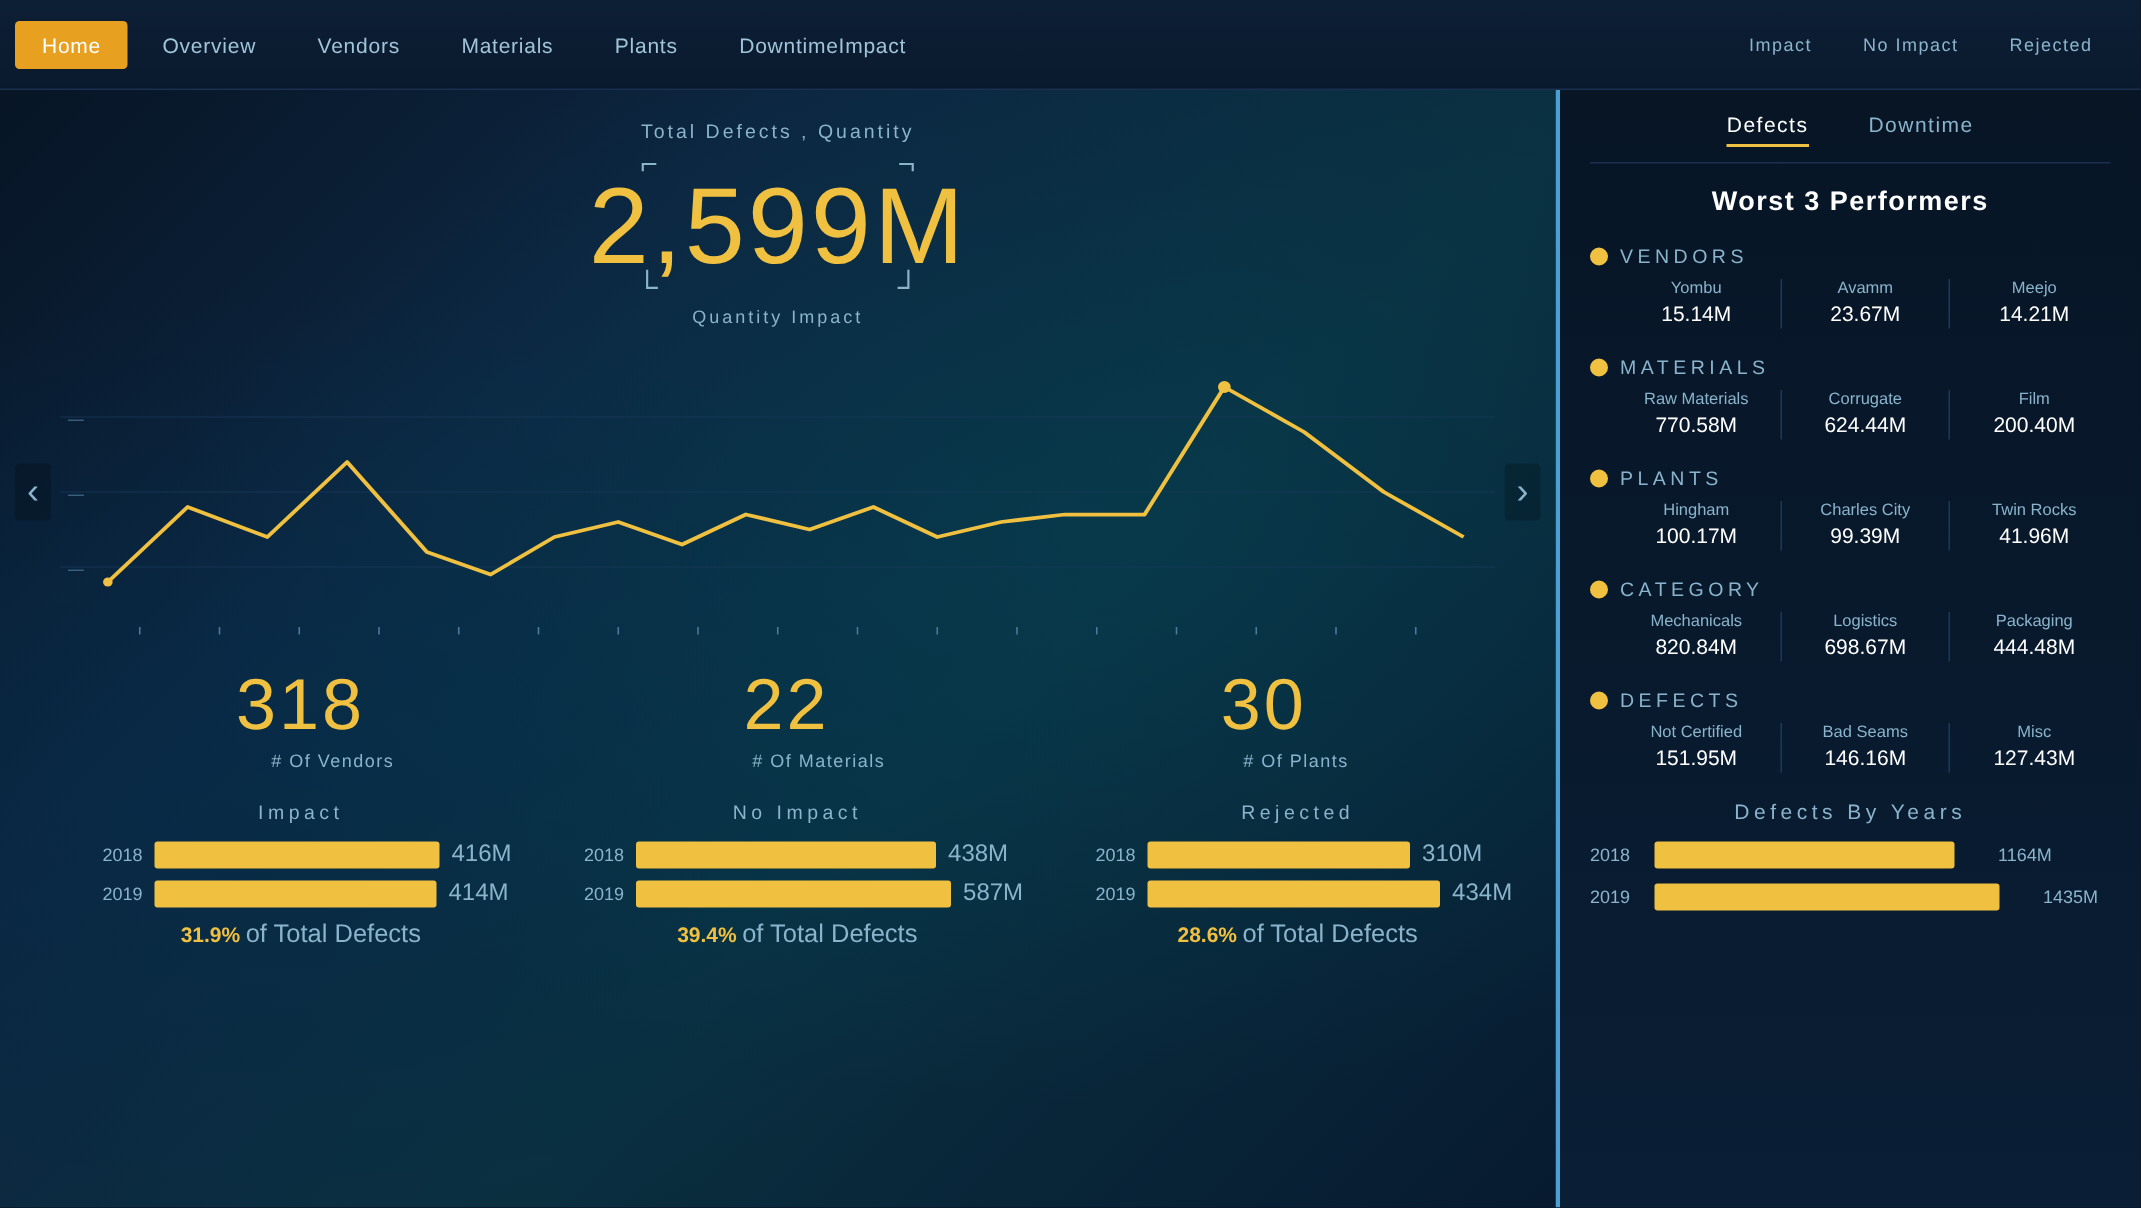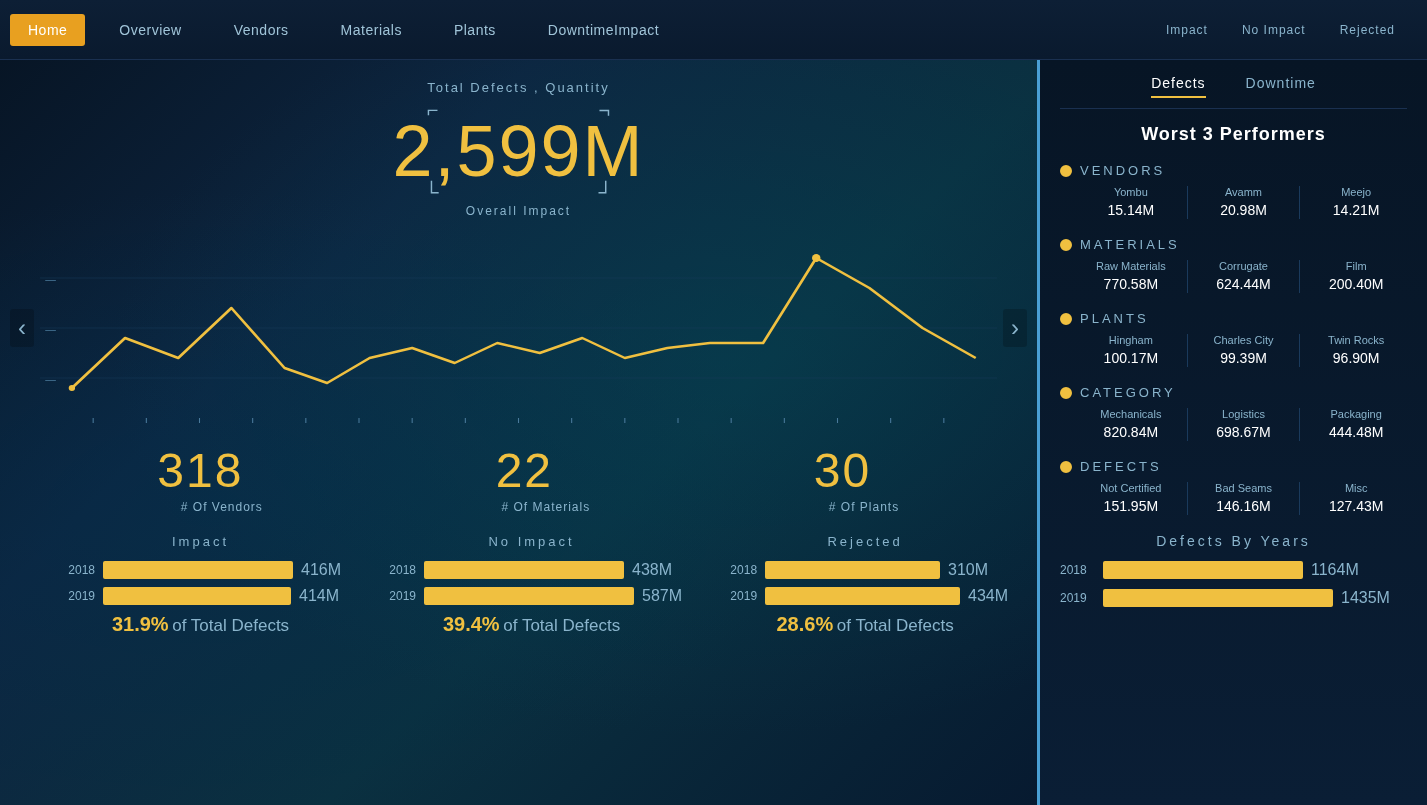--- a/index.html
+++ b/index.html
@@ -200,21 +200,21 @@
       font-size: 16px;
       white-space: nowrap;
     }
     .metric-percent {
       text-align: center;
       margin-top: 8px;
       font-size: 13px;
     }
     .metric-percent-val {
       color: #f0c040;
-      font-size: 20px;
+      font-size: 14px;
       font-weight: bold;
     }
     .metric-percent-text {
       color: #8ab4cc;
       font-size: 17px;
       text-align: right;
     }
 
     
     .right-panel {
@@ -326,38 +326,39 @@
       width: 35px;
     }
     .year-bar {
       height: 18px;
       background: #f0c040;
       border-radius: 2px;
       flex: 0 0 auto;
     }
     .year-value {
       color: #8ab4cc;
-      font-size: 16px;
+      font-size: 12px;
       white-space: nowrap;
+      margin-left: 21px;
     }
     .filter-btn {
       padding: 4px 12px;
       font-size: 12px;
       color: #8ab4cc;
       background: transparent;
       border: none;
       cursor: pointer;
       letter-spacing: 1px;
     }
   </style>
 </head>
 <body>
 
 <nav class="nav-bar">
-  <div style="position:relative; display:flex; align-items:center; gap:16px; flex:1;">
+  <div style="position:relative; display:flex; align-items:center; gap:5px; flex:1;">
     <div class="nav-item active">Home</div>
     <div class="nav-item">Overview</div>
     <div class="nav-item">Vendors</div>
     <div class="nav-item">Materials</div>
     <div class="nav-item">Plants</div>
     <div class="nav-item">DowntimeImpact</div>
   </div>
   <div style="display:flex; gap:10px; padding-right:10px;">
     <button class="filter-btn">Impact</button>
     <button class="filter-btn">No Impact</button>
@@ -373,21 +374,21 @@
       <div class="total-label">Total Defects , Quantity</div>
       <div class="bracket-top">
         <span>⌐</span>
         <span>¬</span>
       </div>
       <div class="total-value">2,599M</div>
       <div class="bracket-bottom">
         <span>└</span>
         <span>┘</span>
       </div>
-      <div class="overall-impact">Overall Impact</div>
+      <div class="overall-impact">Quantity Impact</div>
     </div>
 
     <div class="chart-area">
       <button class="nav-arrow left">‹</button>
       <svg class="chart-svg" viewBox="0 0 900 200" preserveAspectRatio="none">
 
         <line x1="0" y1="50" x2="900" y2="50" stroke="#1a3a5c" stroke-width="0.5"></line>
         <line x1="0" y1="100" x2="900" y2="100" stroke="#1a3a5c" stroke-width="0.5"></line>
         <line x1="0" y1="150" x2="900" y2="150" stroke="#1a3a5c" stroke-width="0.5"></line>
 
@@ -513,21 +514,21 @@
         <span class="category-name">Vendors</span>
       </div>
       <div class="category-values">
         <div class="perf-item">
           <span class="perf-name">Yombu</span>
           <span class="perf-value">15.14M</span>
         </div>
         <div class="perf-divider"></div>
         <div class="perf-item">
           <span class="perf-name">Avamm</span>
-          <span class="perf-value">20.98M</span>
+          <span class="perf-value">23.67M</span>
         </div>
         <div class="perf-divider"></div>
         <div class="perf-item">
           <span class="perf-name">Meejo</span>
           <span class="perf-value">14.21M</span>
         </div>
       </div>
     </div>
 
     <div class="category-section">
@@ -564,21 +565,21 @@
           <span class="perf-value">100.17M</span>
         </div>
         <div class="perf-divider"></div>
         <div class="perf-item">
           <span class="perf-name">Charles City</span>
           <span class="perf-value">99.39M</span>
         </div>
         <div class="perf-divider"></div>
         <div class="perf-item">
           <span class="perf-name">Twin Rocks</span>
-          <span class="perf-value">96.90M</span>
+          <span class="perf-value">41.96M</span>
         </div>
       </div>
     </div>
 
     <div class="category-section">
       <div class="category-header">
         <div class="category-dot"></div>
         <span class="category-name">Category</span>
       </div>
       <div class="category-values">

